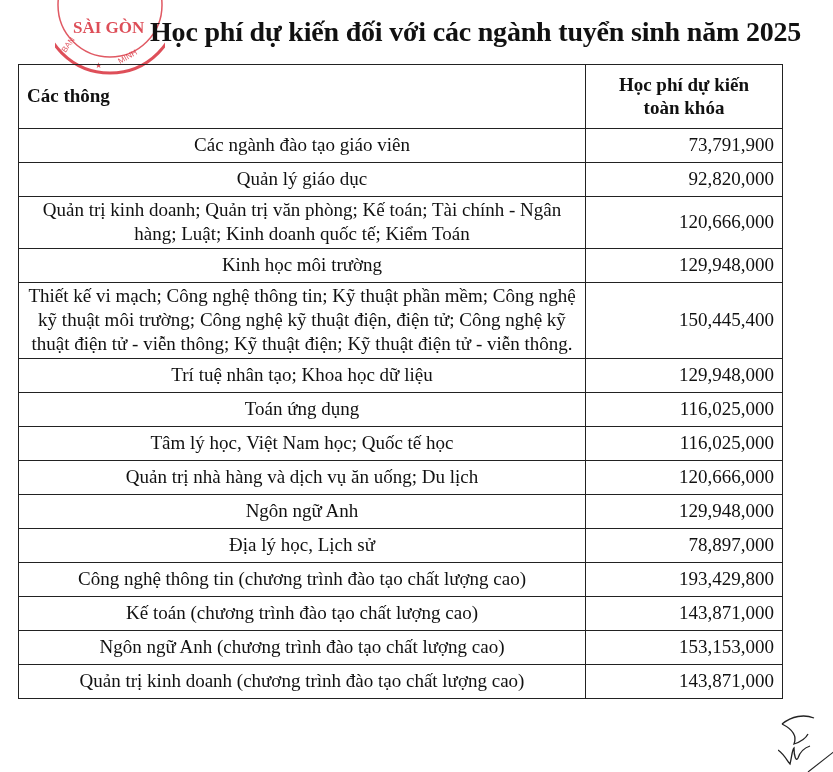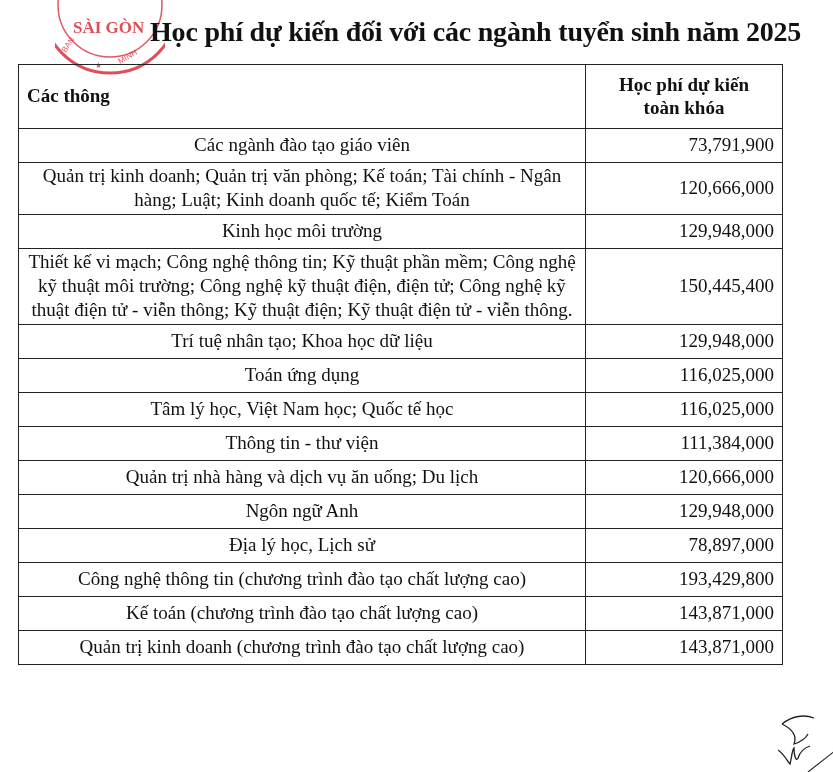--- a/index.html
+++ b/index.html
@@ -100,20 +100,24 @@
         <span>toàn khóa</span>
       </th>
     </tr>
   </thead>
   <tbody>
     <tr>
       <td class="major">Các ngành đào tạo giáo viên</td>
       <td class="fee">73,791,900</td>
     </tr>
     <tr>
+      <td class="major">Quản lý giáo dục</td>
+      <td class="fee">92,820,000</td>
+    </tr>
+    <tr>
       <td class="major">Quản trị kinh doanh; Quản trị văn phòng; Kế toán; Tài chính - Ngân hàng; Luật; Kinh doanh quốc tế; Kiểm Toán</td>
       <td class="fee">120,666,000</td>
     </tr>
     <tr>
       <td class="major">Kinh học môi trường</td>
       <td class="fee">129,948,000</td>
     </tr>
     <tr>
       <td class="major">Thiết kế vi mạch; Công nghệ thông tin; Kỹ thuật phần mềm; Công nghệ kỹ thuật môi trường; Công nghệ kỹ thuật điện, điện tử; Công nghệ kỹ thuật điện tử - viễn thông; Kỹ thuật điện; Kỹ thuật điện tử - viễn thông.</td>
       <td class="fee">150,445,400</td>
@@ -124,44 +128,44 @@
     </tr>
     <tr>
       <td class="major">Toán ứng dụng</td>
       <td class="fee">116,025,000</td>
     </tr>
     <tr>
       <td class="major">Tâm lý học, Việt Nam học; Quốc tế học</td>
       <td class="fee">116,025,000</td>
     </tr>
     <tr>
-      <td class="major">Thông tin - thư viện</td>
-      <td class="fee">111,384,000</td>
-    </tr>
-    <tr>
       <td class="major">Quản trị nhà hàng và dịch vụ ăn uống; Du lịch</td>
       <td class="fee">120,666,000</td>
     </tr>
     <tr>
       <td class="major">Ngôn ngữ Anh</td>
       <td class="fee">129,948,000</td>
     </tr>
     <tr>
       <td class="major">Địa lý học, Lịch sử</td>
       <td class="fee">78,897,000</td>
     </tr>
     <tr>
       <td class="major">Công nghệ thông tin (chương trình đào tạo chất lượng cao)</td>
       <td class="fee">193,429,800</td>
     </tr>
     <tr>
       <td class="major">Kế toán (chương trình đào tạo chất lượng cao)</td>
       <td class="fee">143,871,000</td>
     </tr>
     <tr>
+      <td class="major">Ngôn ngữ Anh (chương trình đào tạo chất lượng cao)</td>
+      <td class="fee">153,153,000</td>
+    </tr>
+    <tr>
       <td class="major">Quản trị kinh doanh (chương trình đào tạo chất lượng cao)</td>
       <td class="fee">143,871,000</td>
     </tr>
   </tbody>
 </table>
 
 <svg class="signature" viewBox="0 0 60 62" xmlns="http://www.w3.org/2000/svg">
   <path d="M4 12 C 14 4, 26 2, 36 6" fill="none" stroke="#222" stroke-width="1.3"></path>
   <path d="M4 12 C 12 16, 20 22, 16 32 C 22 30, 28 26, 30 22" fill="none" stroke="#222" stroke-width="1.3"></path>
   <path d="M0 38 C 6 42, 10 50, 12 52 C 14 44, 14 38, 16 36 C 16 44, 18 50, 20 46 C 22 40, 26 36, 32 34" fill="none" stroke="#222" stroke-width="1.3"></path>

